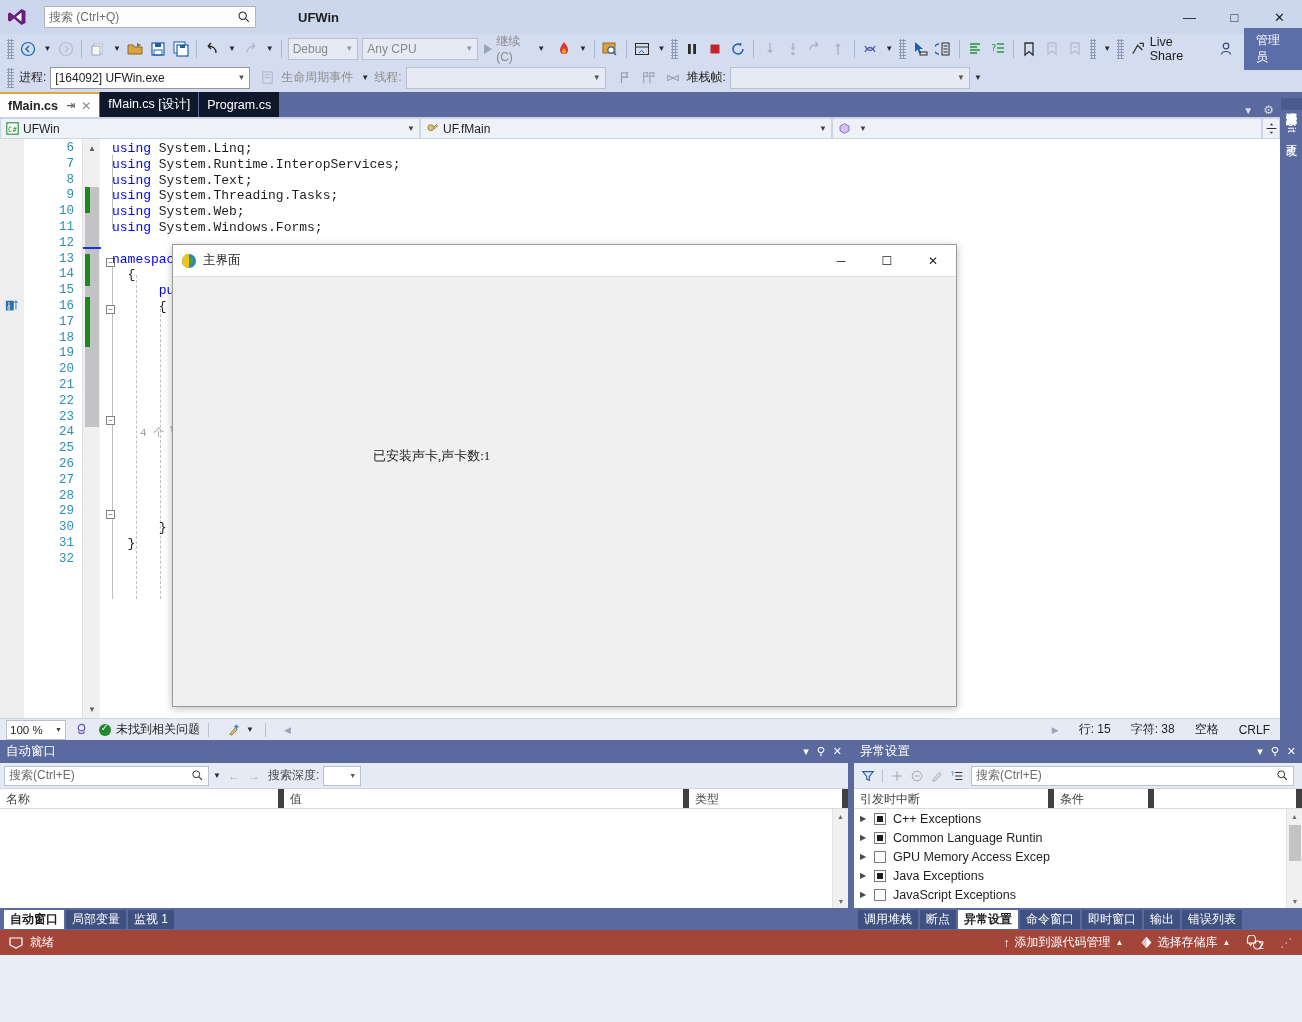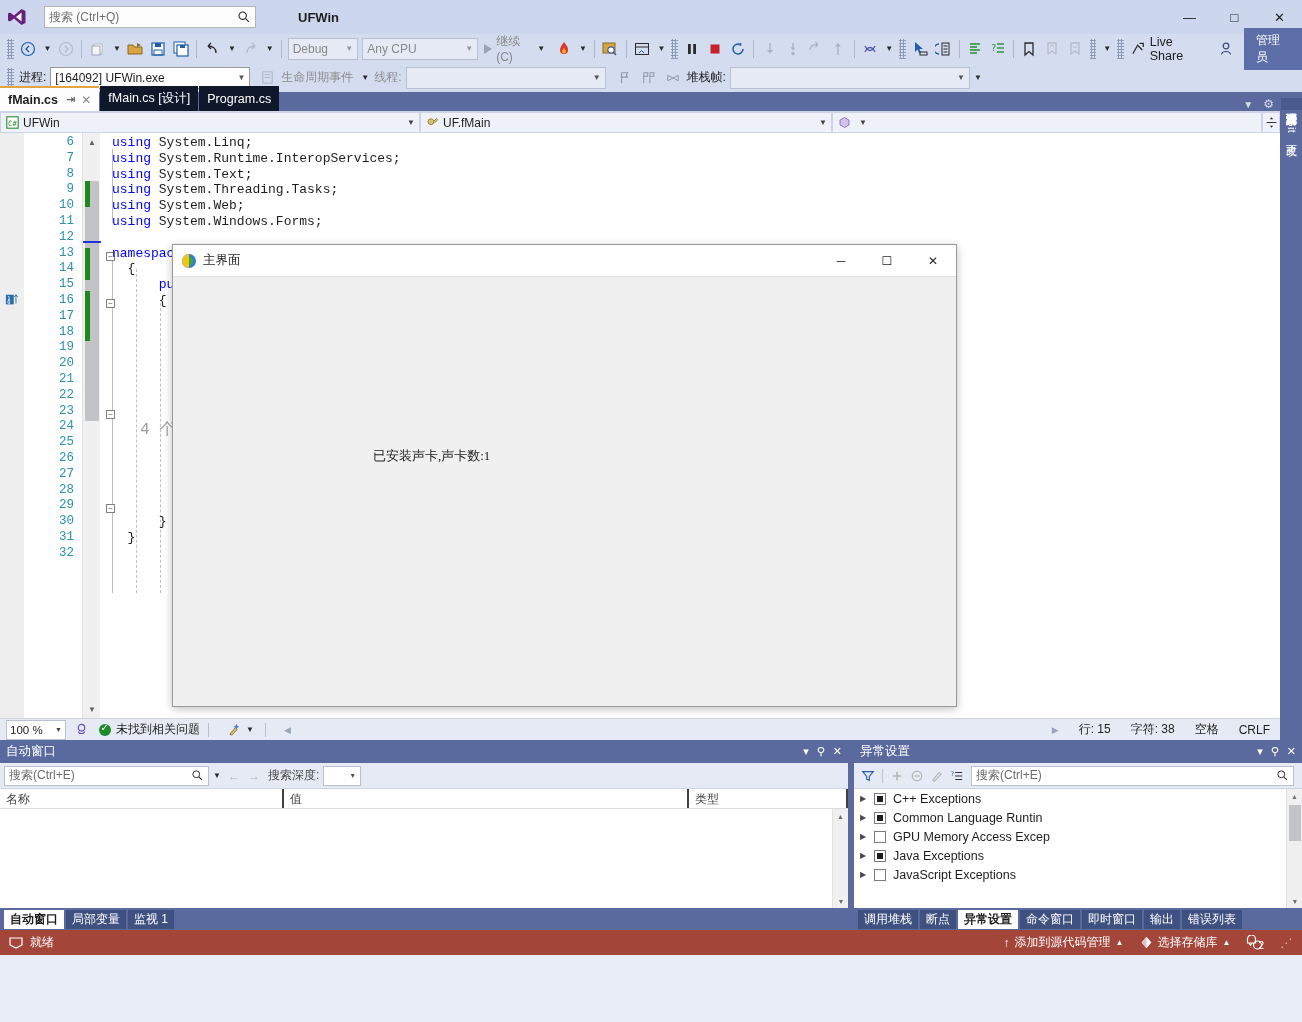--- a/index.html
+++ b/index.html
@@ -82,21 +82,21 @@
     padding: 0 4px; font-size: 12px; color: #1e1e1e;
   }
   .pb-combo.empty { background: #e6eaf4; border-color: #b9c0cf; }
   .pb-combo .ar { font-size: 8px; color: #555; margin-left: 6px; }
 
   
   .body-area { position: relative; height: 648px; background: #fff; display: flex; }
   .doc-region { flex: 1; display: flex; flex-direction: column; position: relative; background:#5b6a9e; }
 
   .tabstrip {
-    height: 19px; background: #5b6a9e; display: flex; align-items: flex-end; position: relative;
+    height: 25px; background: #5b6a9e; display: flex; align-items: flex-end; position: relative;
   }
   .doctab {
     height: 25px; display: flex; align-items: center; padding: 0 8px; font-size: 12.5px;
     color: #fff; background: #0f172a; margin-right: 1px; white-space: nowrap;
   }
   .doctab.active { background: #fdfdfd; color: #1e1e1e; font-weight: bold; border-top: 2px solid #e2a53f; }
   .doctab .pin { margin-left: 8px; font-size: 11px; color: #666; }
   .doctab .x { margin-left: 6px; font-size: 12px; color: #8a8a8a; }
   .tabstrip-right { margin-left: auto; display: flex; align-items: center; padding-right: 6px; }
   .tabstrip-right span { color: #d8ddea; margin-left: 10px; font-size: 10px; }
@@ -128,21 +128,21 @@
   .ns { color: #1e1e1e; }
   .collapse {
     position: absolute; width: 9px; height: 9px; border: 1px solid #808080; background: #fff;
     font-size: 8px; line-height: 7px; text-align: center; color: #555;
   }
   .guideline { position: absolute; width: 1px; border-left: 1px dashed #c0c0c0; }
   .vline { position: absolute; width: 1px; background: #bdbdbd; }
   .bulb {
     position: absolute; width: 14px; height: 14px;
   }
-  .codelens { position:absolute; font-size:16px; color:#a0a0a0; font-family:"Liberation Mono","DejaVu Sans Mono",monospace;}
+  .codelens { position:absolute; font-size:11px; color:#a0a0a0; font-family:"Liberation Mono","DejaVu Sans Mono",monospace;}
 
   .vscroll { width: 18px; background: #f0f0f0; position: relative; border-left: 1px solid #e0e0e0;}
   .vs-arrow { width: 18px; height: 18px; display: flex; align-items: center; justify-content: center; color: #606060; font-size: 8px; }
   .vs-thumb { position: absolute; left: 2px; width: 14px; background: #c2c3c7; }
   .vs-mark { position: absolute; width: 5px; background: #1a8a1a; }
   .vs-caret { position: absolute; left: 0; width: 18px; height: 2px; background: #1d35d8; }
 
   .rightrail {
     width: 22px; background: #5b6a9e; display: flex; flex-direction: column; align-items: center;
     padding-top: 6px;
@@ -189,21 +189,21 @@
   }
   .pt-search {
     height: 20px; background: #fff; border: 1px solid #b9c0cf; display: flex; align-items: center;
     padding: 0 4px; font-size: 12px; color: #6d6d6d;
   }
   .pt-btn { width: 20px; height: 20px; display: flex; align-items: center; justify-content: center; color: #4a4a4a; }
   .pt-btn.dim { color: #b2b2b2; }
   .grid-head {
     height: 20px; background: #fff; display: flex; border-bottom: 1px solid #dcdcdc; font-size: 12px; color: #444;
   }
-  .gh-cell { padding: 2px 6px; border-right: 2px solid #404040; }
+  .gh-cell { padding: 2px 6px; border-right: 6px solid #404040; }
   .grid-body { flex: 1; background: #fff; position: relative; overflow: hidden; }
   .exc-row { display: flex; align-items: center; height: 19px; padding-left: 6px; font-size: 12.5px; color: #1e1e1e; }
   .exc-arrow { width: 14px; color: #4a4a4a; font-size: 8px; }
   .exc-cb { width: 12px; height: 12px; border: 1px solid #7a7a7a; background: #fff; margin-right: 7px; position: relative; }
   .exc-cb.on::after { content: ""; position: absolute; left: 2px; top: 2px; width: 6px; height: 6px; background: #1e1e1e; }
   .panel-scroll { width: 16px; background: #f0f0f0; position: relative; border-left:1px solid #e2e2e2;}
 
   .dock-tabs { height: 22px; background: #5b6a9e; display: flex; align-items: center; padding-left: 4px; }
   .dtab {
     height: 19px; display: flex; align-items: center; padding: 0 6px; font-size: 12px;
@@ -804,20 +804,25 @@
             </svg>
         </div>
         <div class="pt-search" style="flex:1;margin-left:4px;margin-right:4px">
           <span style="flex:1">搜索(Ctrl+E)</span>
           <svg width="13" height="13" viewBox="0 0 16 16">
               <circle cx="6.5" cy="6.5" r="4.2" fill="none" stroke="#2b2b2b" stroke-width="1.2"></circle>
               <line x1="9.6" y1="9.6" x2="13.5" y2="13.5" stroke="#2b2b2b" stroke-width="1.3"></line>
             </svg>
         </div>
       </div>
+      <div class="grid-head">
+        <div class="gh-cell" style="width:200px">引发时中断</div>
+        <div class="gh-cell" style="width:100px">条件</div>
+        <div class="gh-cell" style="flex:1"></div>
+      </div>
       <div style="flex:1; display:flex">
         <div class="grid-body">
           <div class="exc-row">
             <span class="exc-arrow">▶</span>
             <span class="exc-cb on"></span>
             <span>C++ Exceptions</span>
           </div>
           <div class="exc-row">
             <span class="exc-arrow">▶</span>
             <span class="exc-cb on"></span>

